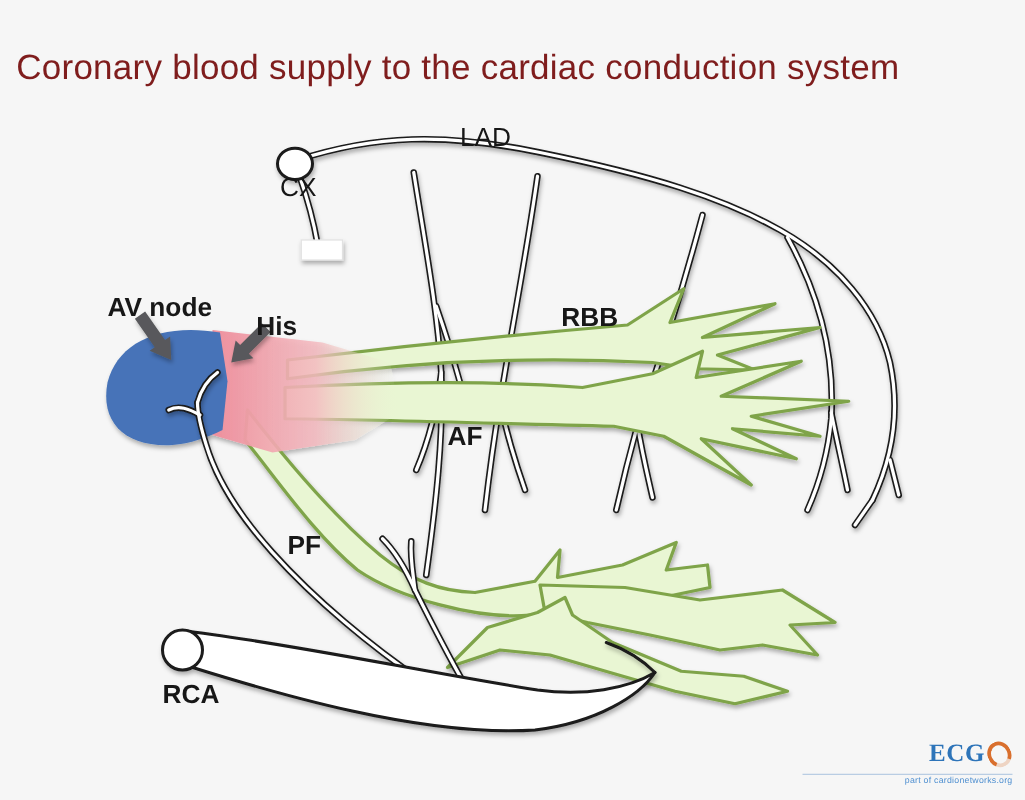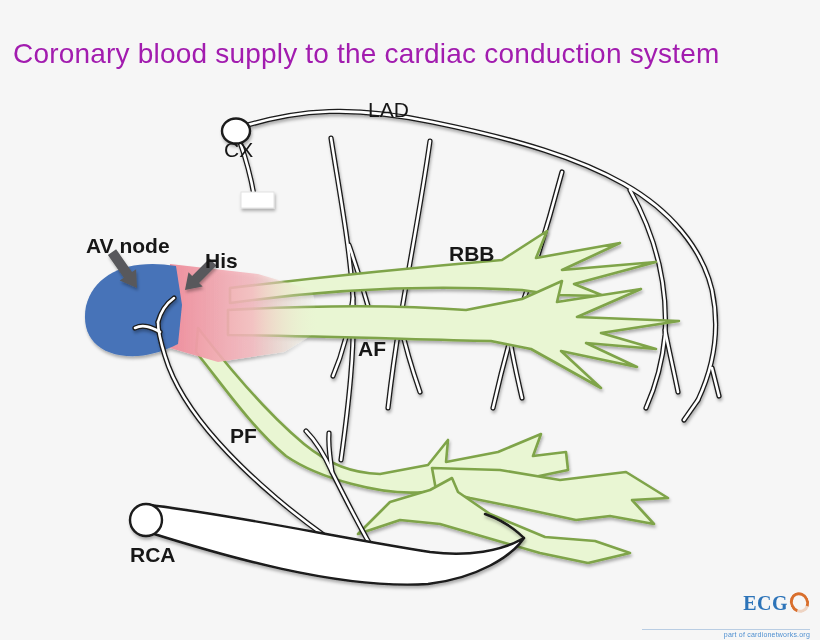--- a/index.html
+++ b/index.html
@@ -1,40 +1,40 @@
 <!DOCTYPE html>
 <html><head>
 <meta charset="utf-8">
 <style>
   html,body{margin:0;padding:0;}
   .stage{
     position:relative;width:820px;height:640px;background:#f6f6f6;
     overflow:hidden;font-family:"Liberation Sans",sans-serif;
   }
   .title{
-    position:absolute;left:13px;top:38px;font-size:28px;color:#a21caf;
+    position:absolute;left:13px;top:38px;font-size:28px;color:#7f1d1d;
     letter-spacing:0.2px;white-space:nowrap;
   }
   svg{position:absolute;left:0;top:0;}
   svg text{font-family:"Liberation Sans",sans-serif;fill:#171717;}
   .lbl{font-size:21px;font-weight:700;}
   .lbl-light{font-size:21px;font-weight:400;}
   .artery-under{fill:none;stroke:#1a1a1a;stroke-width:5.2;stroke-linecap:round;stroke-linejoin:round;}
   .artery-over{fill:none;stroke:#ffffff;stroke-width:2.6;stroke-linecap:round;stroke-linejoin:round;}
   .artery-solid{fill:#ffffff;stroke:#1a1a1a;stroke-width:2.4;stroke-linejoin:round;}
   .cond{stroke:#7fa44a;stroke-width:2.6;stroke-linejoin:round;}
   .arrow{fill:#58595b;}
   .logo{
     position:absolute;left:642px;top:592px;width:168px;text-align:right;
     font-family:"Liberation Serif",serif;
   }
   .logo-main{
-    display:flex;align-items:flex-start;justify-content:flex-end;gap:1px;
+    display:flex;align-items:center;justify-content:flex-end;gap:1px;
     color:#2d74b9;font-weight:700;font-size:20px;letter-spacing:0.5px;
-    border-bottom:1px solid rgba(110,155,205,0.45);padding-bottom:14px;
+    border-bottom:1px solid rgba(110,155,205,0.45);padding-bottom:4px;
   }
   .logo-ring{
     display:inline-block;width:13px;height:15px;border-radius:50%;
     border:3px solid #d96f2d;border-bottom-color:rgba(217,111,45,0.25);
     transform:rotate(-25deg);margin:0 1px;
   }
   .logo-sub{
     font-family:"Liberation Sans",sans-serif;font-size:7px;color:#4e8fd0;
     margin-top:1px;letter-spacing:0.2px;
   }

